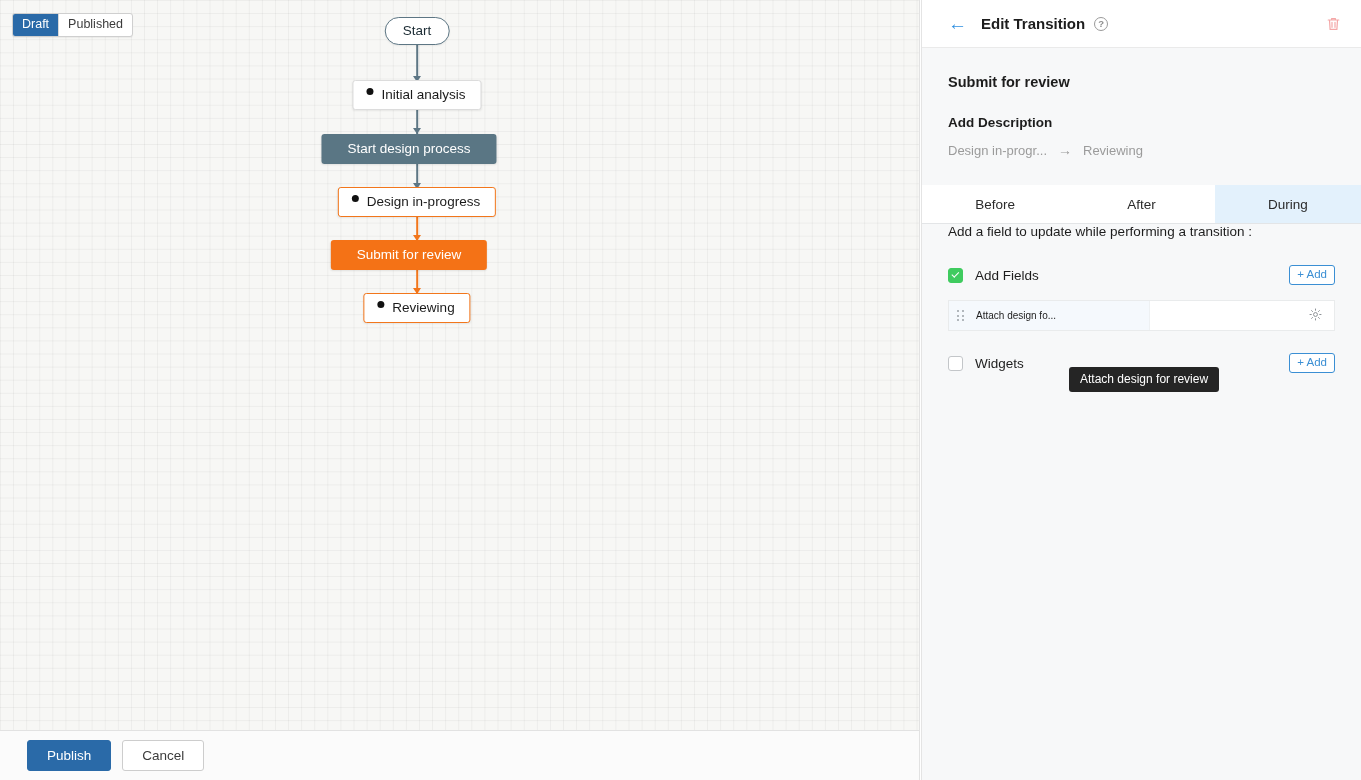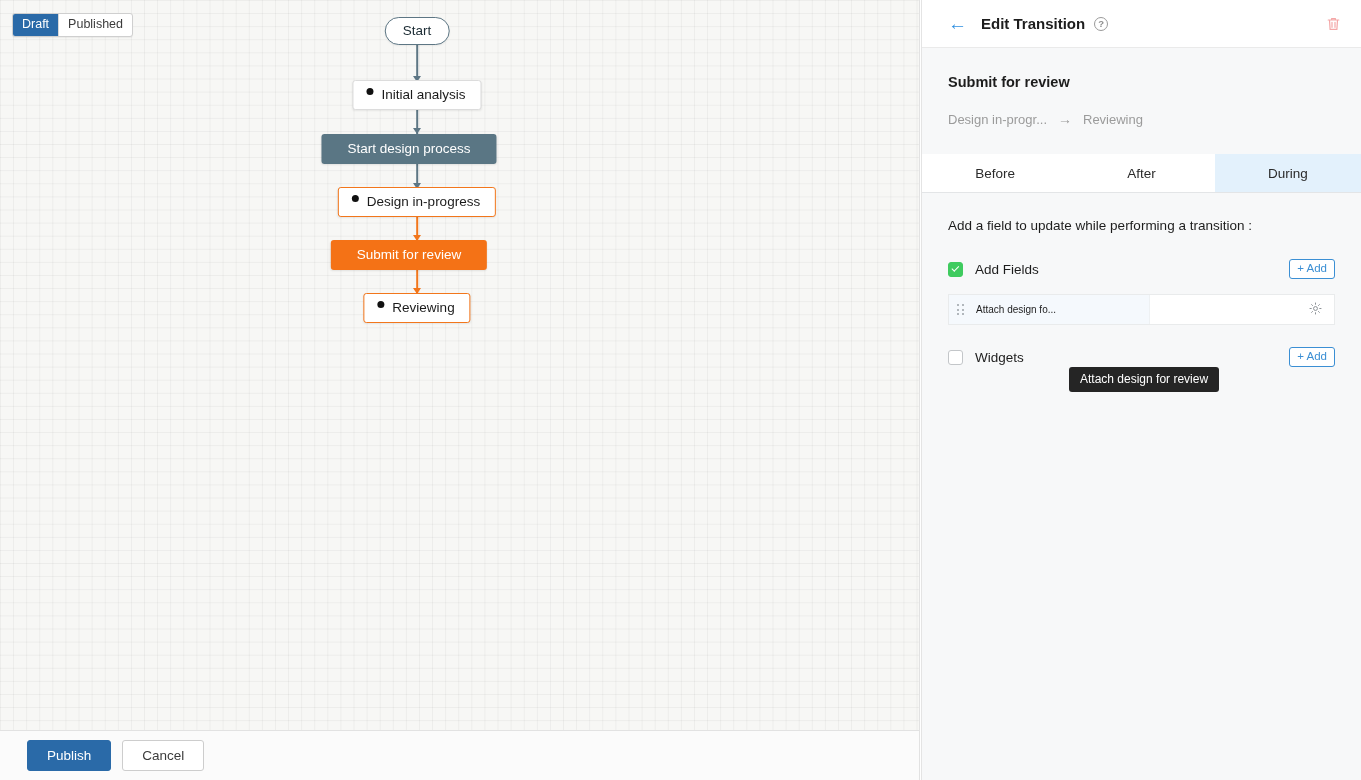--- a/index.html
+++ b/index.html
@@ -109,34 +109,34 @@
     width: 14px; height: 14px; border: 1.2px solid #9a9a9a; border-radius: 50%;
     color: #8d8d8d; font-size: 9.5px; display: flex; align-items: center; justify-content: center;
     margin-left: 9px; cursor: pointer; font-weight: bold;
   }
   #delete-icon { margin-left: auto; cursor: pointer; line-height: 0; }
 
   #panel-body { padding: 26px 26px 0 26px; }
   #transition-name { font-size: 14.5px; font-weight: bold; color: #1d1d1d; }
   #add-description { font-size: 13.5px; font-weight: bold; color: #1d1d1d; margin-top: 25px; }
   #transition-path {
-    margin-top: 21px; font-size: 13px; color: #9b9b9b;
+    margin-top: 12px; font-size: 13px; color: #9b9b9b;
     display: flex; align-items: center; gap: 11px; text-align: center;
   }
   #transition-path .arrow { font-size: 14px; color: #9b9b9b; }
 
   #tabs { display: flex; margin-top: 27px; border-bottom: 1px solid #e3e5e7; background: #ffffff; }
   .tab {
     flex: 1; text-align: center; font-size: 13.5px; color: #2b2b2b;
     padding: 12px 0 11px 0; cursor: pointer; background: #ffffff;
   }
   .tab.active { background: #e3f1fc; }
 
   #fields-section { padding: 0 26px; }
-  #section-instruction { font-size: 13.5px; color: #1d1d1d; margin-top: 25px; }
+  #section-instruction { font-size: 13.5px; color: #1d1d1d; }
 
   .check-row { display: flex; align-items: center; margin-top: 26px; }
   .cbox {
     width: 15px; height: 15px; border-radius: 3px; flex: 0 0 auto;
     display: flex; align-items: center; justify-content: center;
   }
   .cbox.checked { background: #3fcb5f; border: 1px solid #3fcb5f; }
   .cbox.checked .tick {
     width: 7px; height: 3.5px; border-left: 1.6px solid #ffffff;
     border-bottom: 1.6px solid #ffffff; transform: rotate(-45deg) translate(0.5px, -1px);
@@ -245,20 +245,21 @@
       <span id="help-icon">?</span>
       <span id="delete-icon">
         <svg width="15" height="16" viewBox="0 0 15 16" fill="none" xmlns="http://www.w3.org/2000/svg">
           <path d="M2.2 4h10.6M5.6 4V2.6h3.8V4M3.5 4l.6 9.4h6.8L11.5 4M6 6.3v5M9 6.3v5" stroke="#f4a7a7" stroke-width="1.2" stroke-linecap="round" stroke-linejoin="round"></path>
         </svg>
       </span>
     </div>
 
     <div id="panel-body">
       <div id="transition-name">Submit for review</div>
+      <div id="add-description">Add Description</div>
       <div id="transition-path">
         <span>Design in-progr...</span>
         <span class="arrow">→</span>
         <span>Reviewing</span>
       </div>
     </div>
 
     <div id="tabs">
       <div class="tab">Before</div>
       <div class="tab">After</div>

